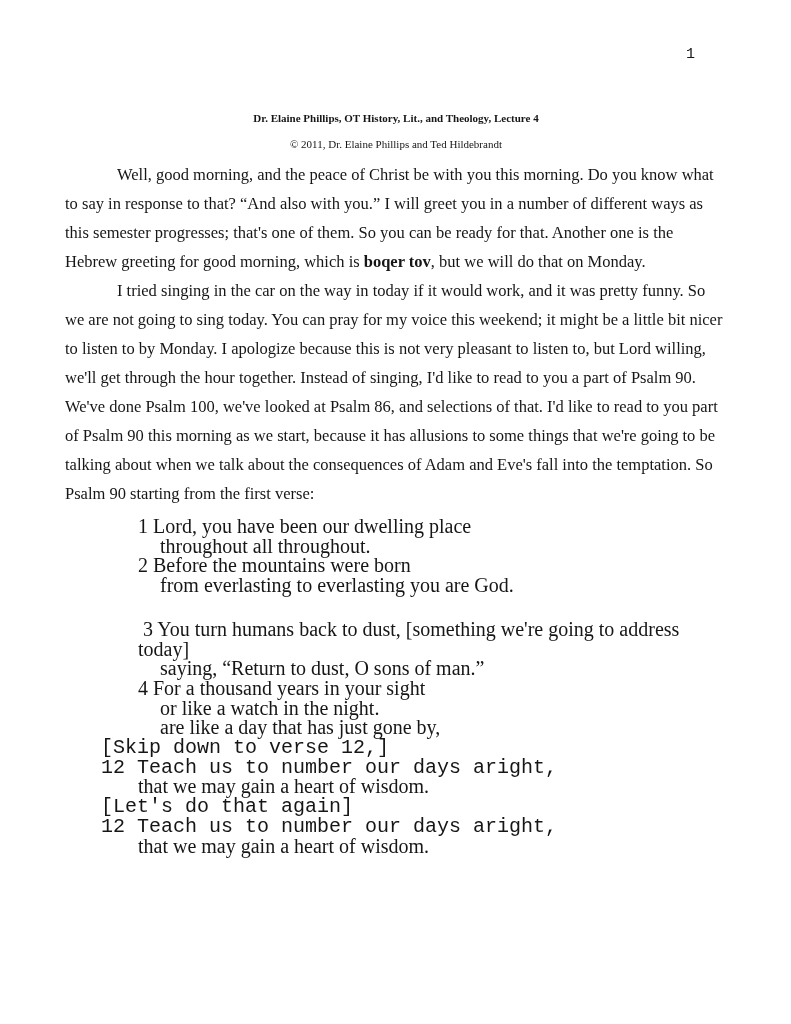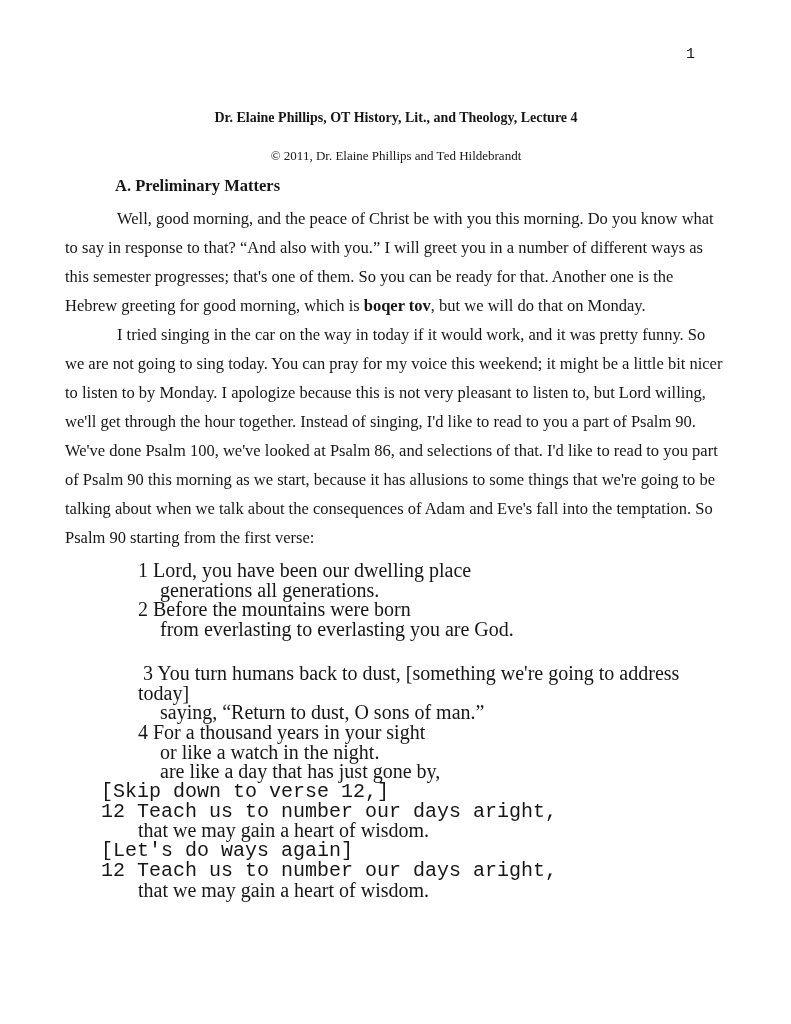--- a/index.html
+++ b/index.html
@@ -27,27 +27,27 @@
   .content {
     position: absolute;
     left: 65px;
     top: 0;
     width: 662px;
   }
   .title {
     margin-top: 106px;
     text-align: center;
     font-weight: bold;
-    font-size: 14px;
+    font-size: 11px;
     line-height: 24px;
   }
   .copyright {
-    margin-top: 17px;
+    margin-top: 6px;
     text-align: center;
-    font-size: 13px;
+    font-size: 11px;
     line-height: 17px;
   }
   .heading {
     margin-top: 11px;
     margin-left: 50px;
     font-weight: bold;
     font-size: 16.5px;
     line-height: 22px;
   }
   .para {
@@ -82,38 +82,37 @@
 <div class="page">
 
   <div class="page-number">1</div>
 
   <div class="content">
 
     <div class="title">Dr. Elaine Phillips, OT History, Lit., and Theology, Lecture 4</div>
 
     <div class="copyright">© 2011, Dr. Elaine Phillips and Ted Hildebrandt</div>
 
-    <div class="heading">A. Preliminary Matters</div>
 
     <p class="para"><span>Well, good morning, and the peace of Christ be with you this morning. Do you know what to say in response to that? “And also with you.” I will greet you in a number of different ways as this semester progresses; that's one of them. So you can be ready for that. Another one is the Hebrew greeting for good morning, which is </span><span class="term-bold-italic">boqer tov</span><span>, but we will do that on Monday.</span></p>
 
     <p class="para">I tried singing in the car on the way in today if it would work, and it was pretty funny. So we are not going to sing today. You can pray for my voice this weekend; it might be a little bit nicer to listen to by Monday. I apologize because this is not very pleasant to listen to, but Lord willing, we'll get through the hour together. Instead of singing, I'd like to read to you a part of Psalm 90. We've done Psalm 100, we've looked at Psalm 86, and selections of that. I'd like to read to you part of Psalm 90 this morning as we start, because it has allusions to some things that we're going to be talking about when we talk about the consequences of Adam and Eve's fall into the temptation. So Psalm 90 starting from the first verse:</p>
 
     <div class="psalm">
       <div class="line s2">1 Lord, you have been our dwelling place</div>
-      <div class="line s3">generations all generations.</div>
+      <div class="line s3">throughout all throughout.</div>
       <div class="line s2">2 Before the mountains were born</div>
       <div class="line s3">from everlasting to everlasting you are God.</div>
       <div class="line s2 gap"> 3 You turn humans back to dust, [something we're going to address today]</div>
       <div class="line s3">saying, “Return to dust, O sons of man.”</div>
       <div class="line s2">4 For a thousand years in your sight</div>
       <div class="line s3">or like a watch in the night.</div>
       <div class="line s3">are like a day that has just gone by,</div>
       <div class="line s1">[Skip down to verse 12,]</div>
       <div class="line s1">12 Teach us to number our days aright,</div>
       <div class="line s2">that we may gain a heart of wisdom.</div>
-      <div class="line s1">[Let's do ways again]</div>
+      <div class="line s1">[Let's do that again]</div>
       <div class="line s1">12 Teach us to number our days aright,</div>
       <div class="line s2">that we may gain a heart of wisdom.</div>
     </div>
 
   </div>
 </div>
 
 </body></html>

